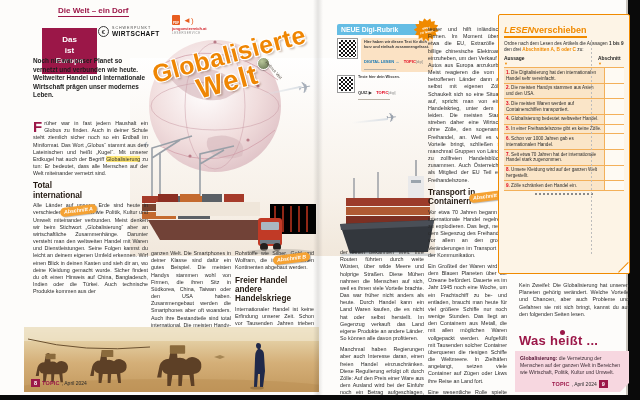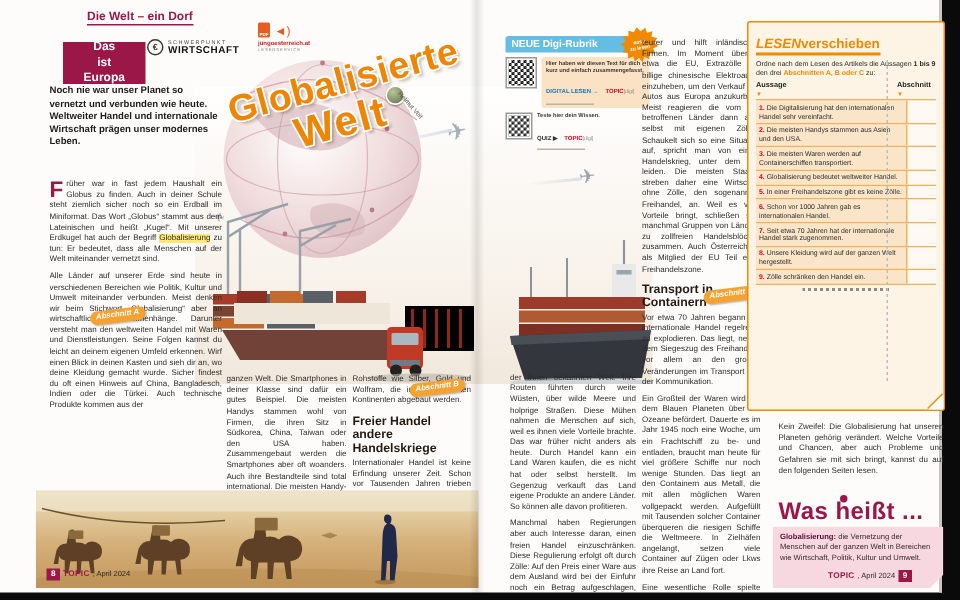--- a/index.html
+++ b/index.html
@@ -2,21 +2,21 @@
 <html><head>
 <meta charset="utf-8">
 <style>
   *{margin:0;padding:0;box-sizing:border-box;}
   html,body{width:640px;height:400px;background:#000;font-family:"Liberation Sans",sans-serif;-webkit-text-size-adjust:none;}
   .stage{position:relative;width:640px;height:400px;background:#0a0a0a;overflow:hidden;}
   .spread{position:absolute;left:0;top:0;width:628px;height:395px;background:#fdfcfa;border-right:2px solid #c9c4bd;}
   .gutter{position:absolute;left:313px;top:0;width:10px;height:395px;background:linear-gradient(90deg,rgba(0,0,0,0) 0%,rgba(0,0,0,.10) 50%,rgba(0,0,0,0) 100%);}
   
   .kicker{position:absolute;left:34px;top:6px;font-size:8px;font-weight:bold;color:#9b1748;border-bottom:1.5px solid #9b1748;padding-bottom:1px;margin-left:24px;}
-  .theme-box{position:absolute;left:42px;top:28px;width:55px;height:28px;background:#9b1748;color:#fff;display:flex;flex-direction:column;align-items:center;justify-content:center;font-weight:bold;font-size:8px;line-height:1.3;text-align:center;}
+  .theme-box{position:absolute;left:42px;top:28px;width:55px;height:46px;background:#9b1748;color:#fff;display:flex;flex-direction:column;align-items:center;justify-content:center;font-weight:bold;font-size:8px;line-height:1.3;text-align:center;}
   .logo-sp{position:absolute;left:98px;top:26px;display:flex;align-items:center;gap:3px;}
   .sp-circ{width:11px;height:11px;border:1.3px solid #3a3a3a;border-radius:50%;color:#3a3a3a;font-size:6px;font-weight:bold;display:flex;align-items:center;justify-content:center;}
   .sp-txt{display:flex;flex-direction:column;}
   .sp1{font-size:3.6px;letter-spacing:1px;color:#444;}
   .sp2{font-size:6.6px;font-weight:bold;color:#111;letter-spacing:.4px;}
   .lsv{position:absolute;left:172px;top:15px;width:46px;}
   .lsv-icons{display:flex;gap:3px;align-items:flex-end;}
   .pdf-ic{width:8px;height:10px;background:#e85d1f;border-radius:1px;color:#fff;font-size:3px;font-weight:bold;display:flex;align-items:flex-end;justify-content:center;}
   .spk{color:#e85d1f;font-size:8px;line-height:8px;}
   .lsv-brand{font-size:4px;font-weight:bold;color:#d11c24;margin-top:1px;}
@@ -89,21 +89,21 @@
   .arr{color:#f08a00;font-size:4px;display:block;}
   .sb-row{display:flex;border-top:1px solid #f3b05a;}
   .sb-st{flex:1;background:#fae5c8;font-size:4.6px;line-height:1.26;color:#2b2b2b;padding:1.5px 2px;}
   .sb-num{color:#e2001a;font-weight:bold;}
   .sb-cell{width:20px;border-left:1px solid #f3b05a;background:#fefaf3;}
   .sb-key{margin:2px auto 0;width:58px;height:2px;background:repeating-linear-gradient(90deg,#8a8a8a 0 2px,transparent 2px 4px);}
   .notch{position:absolute;right:-6px;bottom:-6px;width:14px;height:14px;background:#fdfcfa;border-top:1.6px solid #f08a00;transform:rotate(-45deg);}
   .credit-line{position:absolute;left:591px;top:40px;width:1px;height:215px;background:repeating-linear-gradient(#bdbdbd 0 2px,transparent 2px 4px);}
   
   .outro{position:absolute;left:519px;top:282px;width:110px;font-size:5.35px;line-height:1.345;color:#2b2b2b;text-align:justify;}
-  .gloss-h{position:absolute;left:519px;top:333px;font-size:16px;font-weight:800;color:#9b1748;letter-spacing:.3px;}
+  .gloss-h{position:absolute;left:519px;top:333px;font-size:13px;font-weight:800;color:#9b1748;letter-spacing:.3px;}
   .gloss-dot{position:absolute;left:560px;top:330px;width:5px;height:5px;border-radius:50%;background:#9b1748;}
   .gloss{position:absolute;left:515px;top:351px;width:114px;height:41px;background:#f7d7e0;padding:4px 5px;font-size:5.1px;line-height:1.35;color:#3a2b33;
          clip-path:polygon(0 0,100% 0,100% calc(100% - 9px),calc(100% - 9px) 100%,0 100%);}
   .gloss b{color:#511030;}
 </style>
 </head>
 <body>
 
 <div class="stage">
  <div class="spread">
@@ -221,20 +221,22 @@
       <span class="spk">◄)</span>
     </div>
     <div class="lsv-brand">jungoesterreich.at</div>
     <div class="lsv-sub">LESERSERVICE</div>
   </div>
 
   <div class="intro">Noch nie war unser Planet so vernetzt und verbunden wie heute. Weltweiter Handel und internationale Wirtschaft prägen unser modernes Leben.</div>
 
   <div class="col col1">
     <p><span class="dropcap">F</span><span>rüher war in fast jedem Haushalt ein Globus zu finden. Auch in deiner Schule steht ziemlich sicher noch so ein Erdball im Miniformat. Das Wort „Globus“ stammt aus dem Lateinischen und heißt „Kugel“. Mit unserer Erdkugel hat auch der Begriff </span><span class="hl">Globalisierung</span><span> zu tun: Er bedeutet, dass alle Menschen auf der Welt miteinander vernetzt sind.</span></p>
+    <div class="h2">Total
+international</div>
     <p>Alle Länder auf unserer Erde sind heute in verschiedenen Bereichen wie Politik, Kultur und Umwelt miteinander verbunden. Meist denken wir beim Stichwort „Globalisierung“ aber an wirtschaftliche Zusammenhänge. Darunter versteht man den weltweiten Handel mit Waren und Dienstleistungen. Seine Folgen kannst du leicht an deinem eigenen Umfeld erkennen. Wirf einen Blick in deinen Kasten und sieh dir an, wo deine Kleidung gemacht wurde. Sicher findest du oft einen Hinweis auf China, Bangladesch, Indien oder die Türkei. Auch technische Produkte kommen aus der</p>
   </div>
   <div class="tag tagA">Abschnitt A</div>
 
   <div class="col col2">
     <p>ganzen Welt. Die Smartphones in deiner Klasse sind dafür ein gutes Beispiel. Die meisten Handys stammen wohl von Firmen, die ihren Sitz in Südkorea, China, Taiwan oder den USA haben. Zusammengebaut werden die Smartphones aber oft woanders. Auch ihre Bestandteile sind total international. Die meisten Handy-Akkus kommen aus China, die Kameras aus Japan und das feste Glas aus den USA. Dazu enthalten sie viele</p>
   </div>
 
   <div class="col col3">
     <p>Rohstoffe wie Silber, Gold und Wolfram, die in verschiedenen Kontinenten abgebaut werden.</p>

